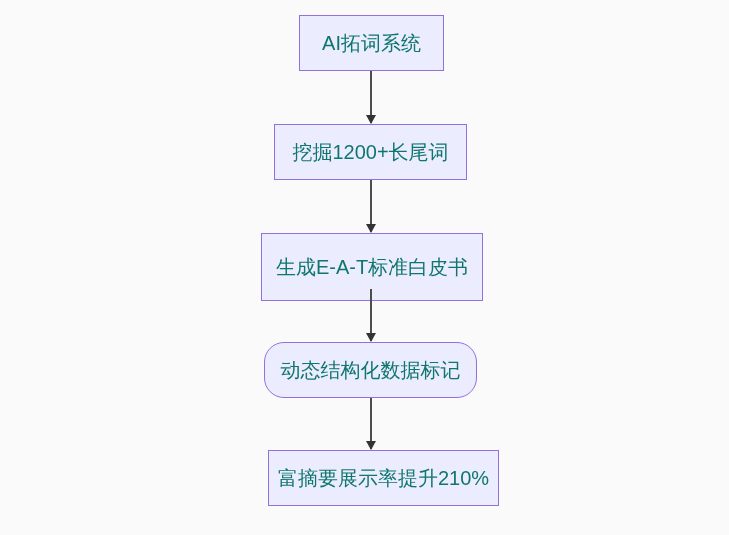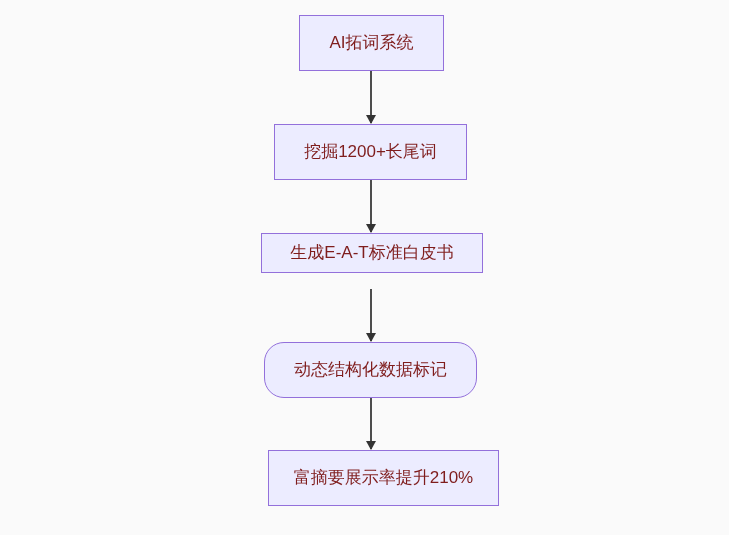--- a/index.html
+++ b/index.html
@@ -19,28 +19,28 @@
     inset: 0;
   }
   .node {
     position: absolute;
     box-sizing: border-box;
     background: #ECECFF;
     border: 1px solid #9370DB;
     display: flex;
     align-items: center;
     justify-content: center;
-    font-size: 17px;
-    color: #7f1d1d;
+    font-size: 20px;
+    color: #0f766e;
     text-align: center;
     line-height: 1.2;
   }
   #node-0 { left: 299px; top: 15px;  width: 145px; height: 56px; }
   #node-1 { left: 274px; top: 124px; width: 193px; height: 56px; }
-  #node-2 { left: 261px; top: 233px; width: 222px; height: 40px; }
+  #node-2 { left: 261px; top: 233px; width: 222px; height: 68px; }
   #node-3 { left: 264px; top: 342px; width: 213px; height: 56px; border-radius: 20px; }
   #node-4 { left: 268px; top: 450px; width: 231px; height: 56px; }
 
   .edge {
     position: absolute;
     left: 370px;
     width: 2px;
     background: #4d4d4d;
   }
   .edge .arrowhead {

